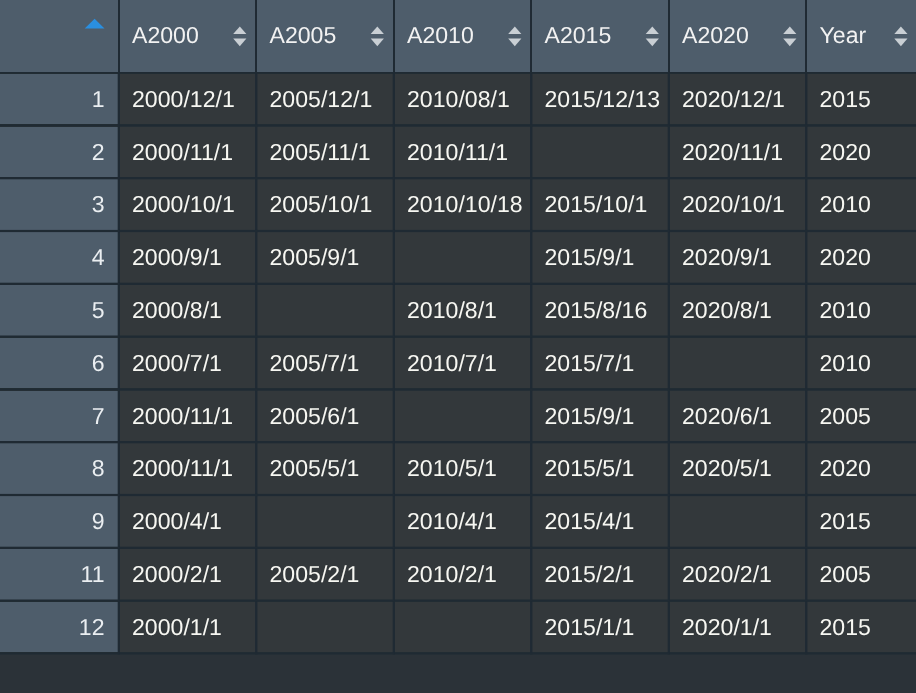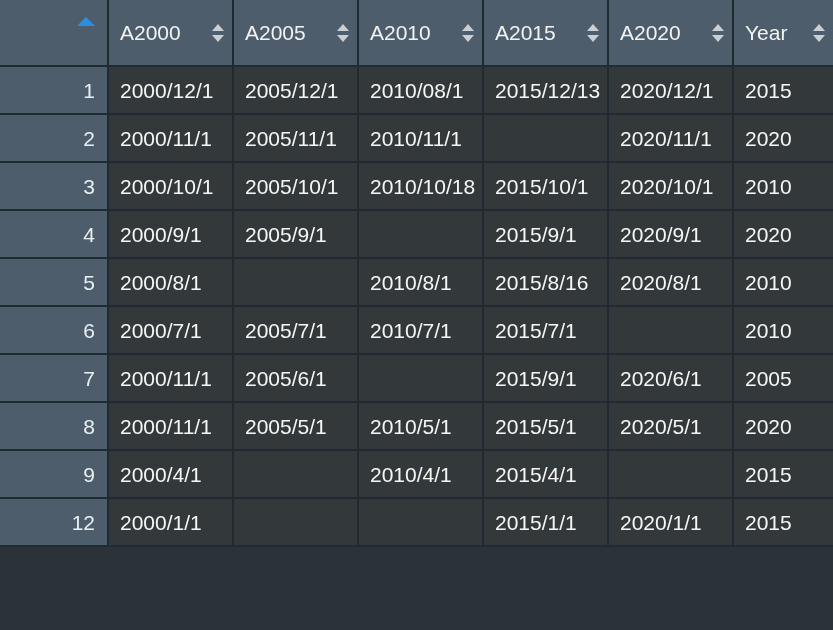--- a/index.html
+++ b/index.html
@@ -287,20 +287,29 @@
         <tr>
           <td class="rownum">9</td>
           <td>2000/4/1</td>
           <td></td>
           <td>2010/4/1</td>
           <td>2015/4/1</td>
           <td></td>
           <td>2015</td>
         </tr>
         <tr>
+          <td class="rownum">11</td>
+          <td>2000/2/1</td>
+          <td>2005/2/1</td>
+          <td>2010/2/1</td>
+          <td>2015/2/1</td>
+          <td>2020/2/1</td>
+          <td>2005</td>
+        </tr>
+        <tr>
           <td class="rownum">12</td>
           <td>2000/1/1</td>
           <td></td>
           <td></td>
           <td>2015/1/1</td>
           <td>2020/1/1</td>
           <td>2015</td>
         </tr>
       </tbody>
   </table>

